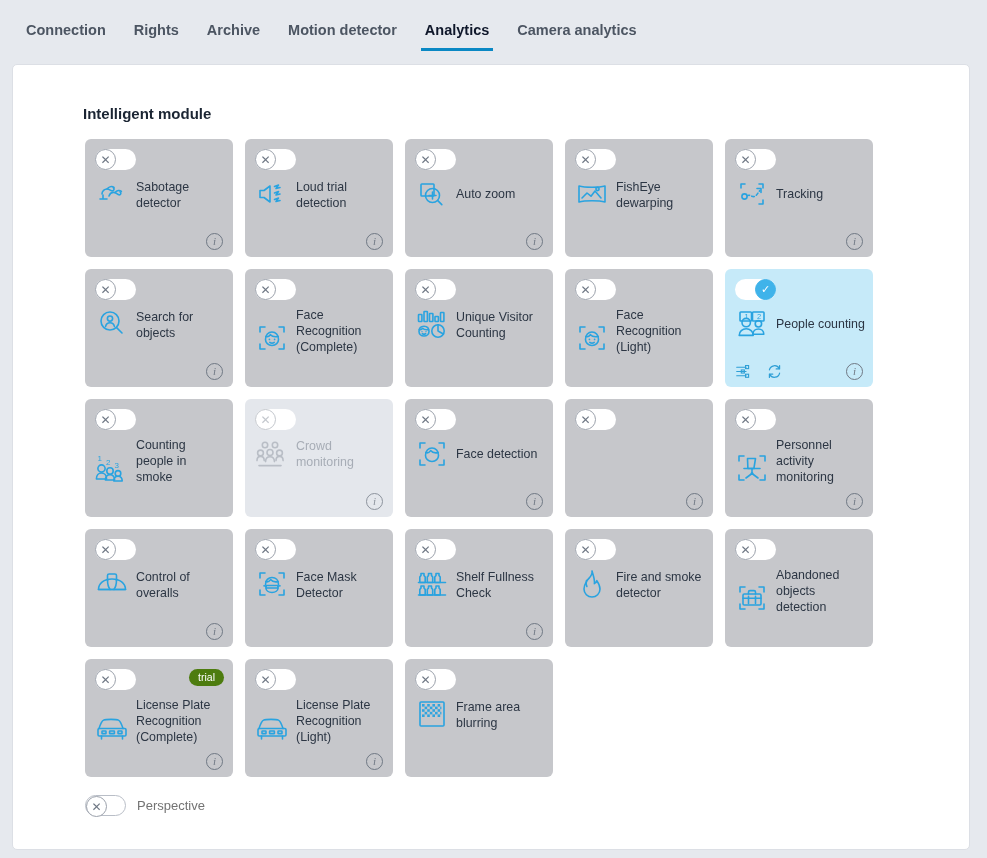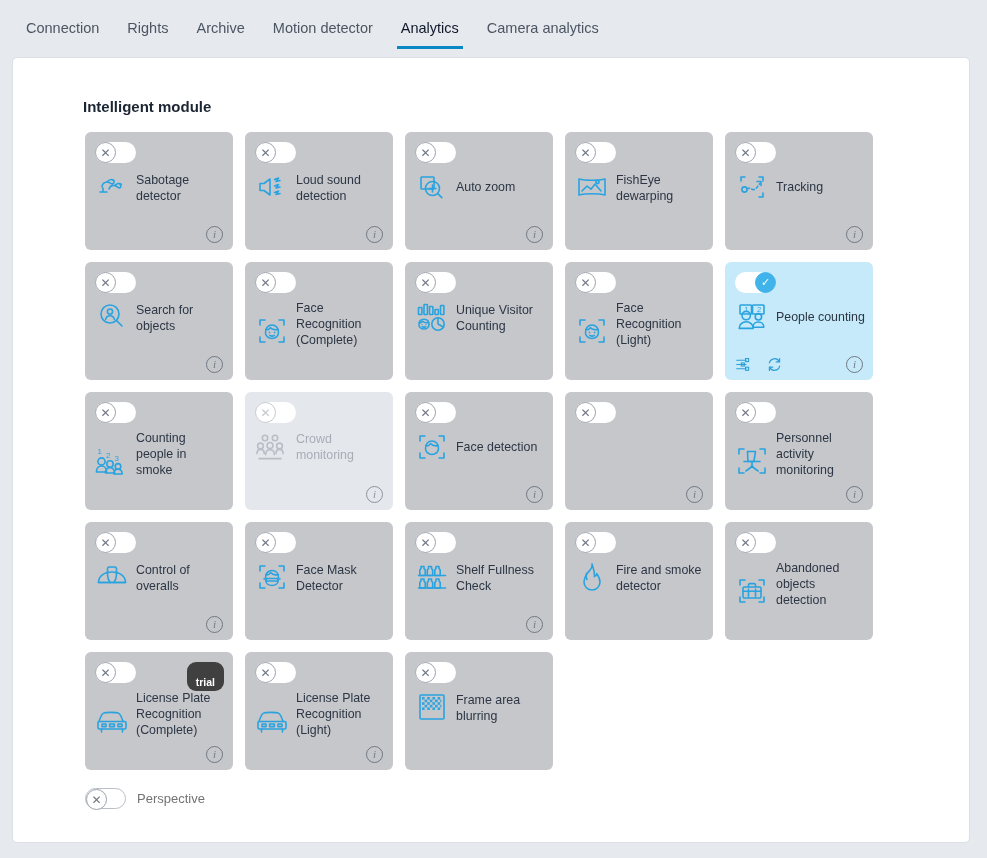--- a/index.html
+++ b/index.html
@@ -7,23 +7,24 @@
     width: 987px; height: 858px;
     background: #e6e9ee;
     font-family: "Liberation Sans", sans-serif;
     overflow: hidden;
   }
 
   
   .tabbar {
     height: 52px;
     display: flex;
-    align-items: flex-start;
+    align-items: center;
     padding: 18px 8px 0 12px;
     gap: 0;
+    font-weight: bold;
   }
   .tab {
     position: relative;
     padding: 0 14px 11px 14px;
     font-size: 14.5px;
     color: #4c5562;
     line-height: 20px;
     cursor: pointer;
     white-space: nowrap;
   }
@@ -32,21 +33,21 @@
     content: "";
     position: absolute;
     left: 10px; right: 10px; bottom: 0;
     height: 3px;
     background: #0a88c4;
   }
 
   
   .panel {
     position: absolute;
-    left: 12px; top: 57px;
+    left: 12px; top: 64px;
     width: 958px; height: 786px;
     background: #ffffff;
     border: 1px solid #dcdfe5;
     border-radius: 5px;
   }
 
   .section-title {
     position: absolute;
     left: 70px; top: 40px;
     font-size: 15px;
@@ -145,26 +146,26 @@
     display: flex; align-items: center; justify-content: center;
     line-height: 1;
     cursor: pointer;
   }
   .card.disabled .infoicon { border-color: #8c939d; color: #8c939d; }
 
   
   .badge {
     position: absolute;
     right: 9px; top: 10px;
-    background: #404040;
+    background: #4d7c0f;
     color: #ffffff;
     font-size: 10.5px;
-    font-weight: bold;
+    font-weight: normal;
     border-radius: 9px;
-    padding: 14px 9px 3px 9px;
+    padding: 2px 9px 3px 9px;
     line-height: 12px;
   }
 
   
   .perspective {
     position: absolute;
     left: 72px; top: 730px;
     display: flex;
     align-items: center;
     gap: 11px;
@@ -222,21 +223,21 @@
              <span class="micon">
             <svg viewBox="0 0 34 34">
               <g fill="none" stroke="currentColor" stroke-width="1.6" stroke-linecap="round" stroke-linejoin="round">
       <path d="M5 13.5h4l6-4.5v16l-6-4.5H5z"></path>
       <path d="M19.5 9.5l4-1.5-2.5 3.5 4-1"></path>
       <path d="M19.5 16l4-1.5-2.5 3.5 4-1"></path>
       <path d="M19.5 22.5l4-1.5-2.5 3.5 4-1"></path>
      </g>
             </svg>
           </span>
-             <span class="mlabel">Loud sound detection</span>
+             <span class="mlabel">Loud trial detection</span>
            </div>
         <div class="cardfoot">
           <span class="spacer"></span>
           <span class="infoicon">i</span>
         </div>
       </div>
       <div class="card">
         <div class="toggle">
             <div class="knob">✕</div>
           </div>

